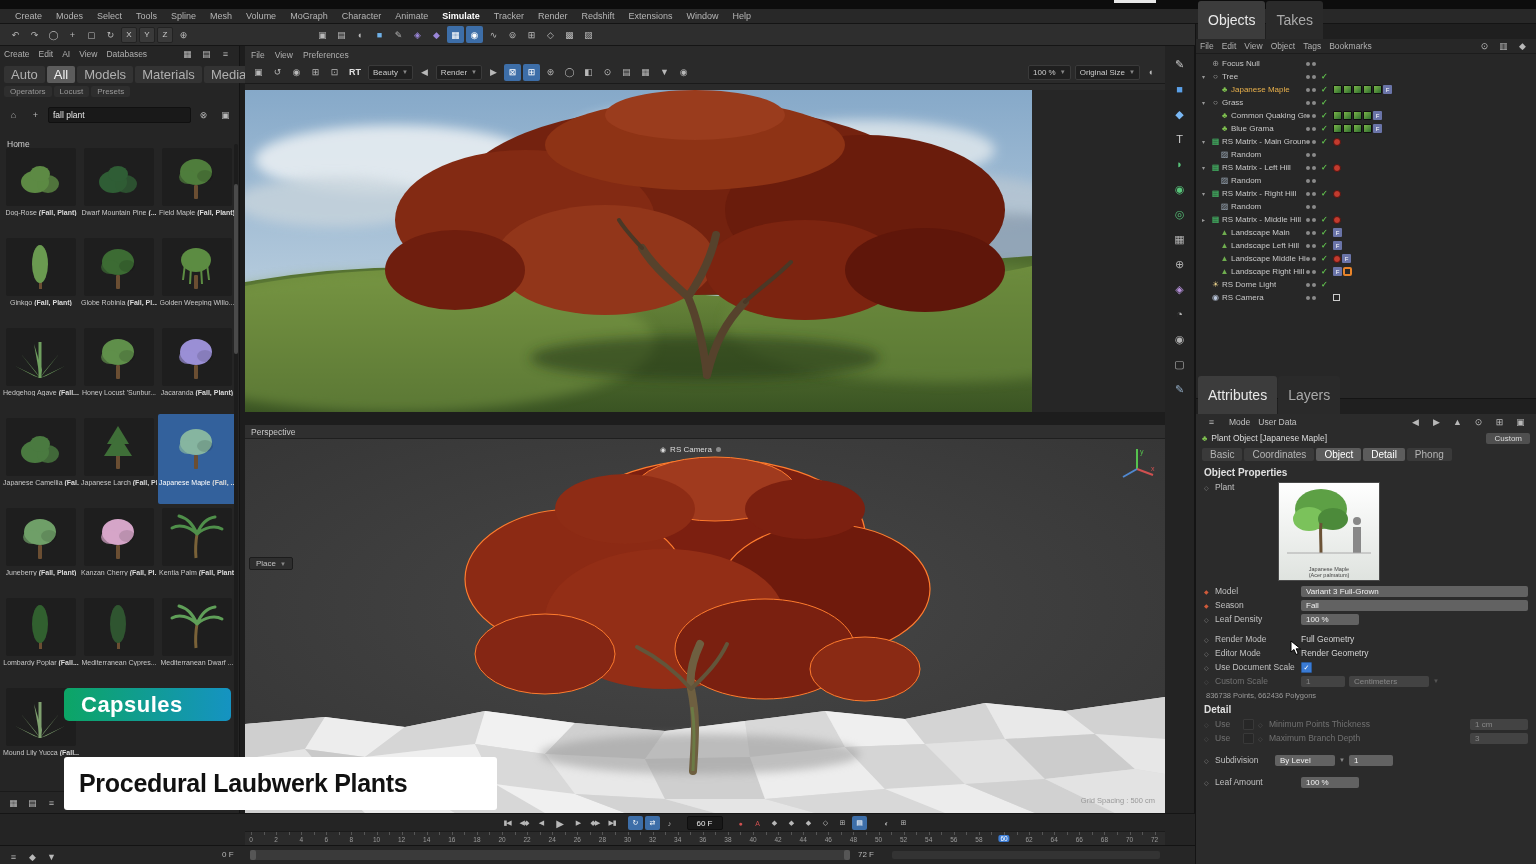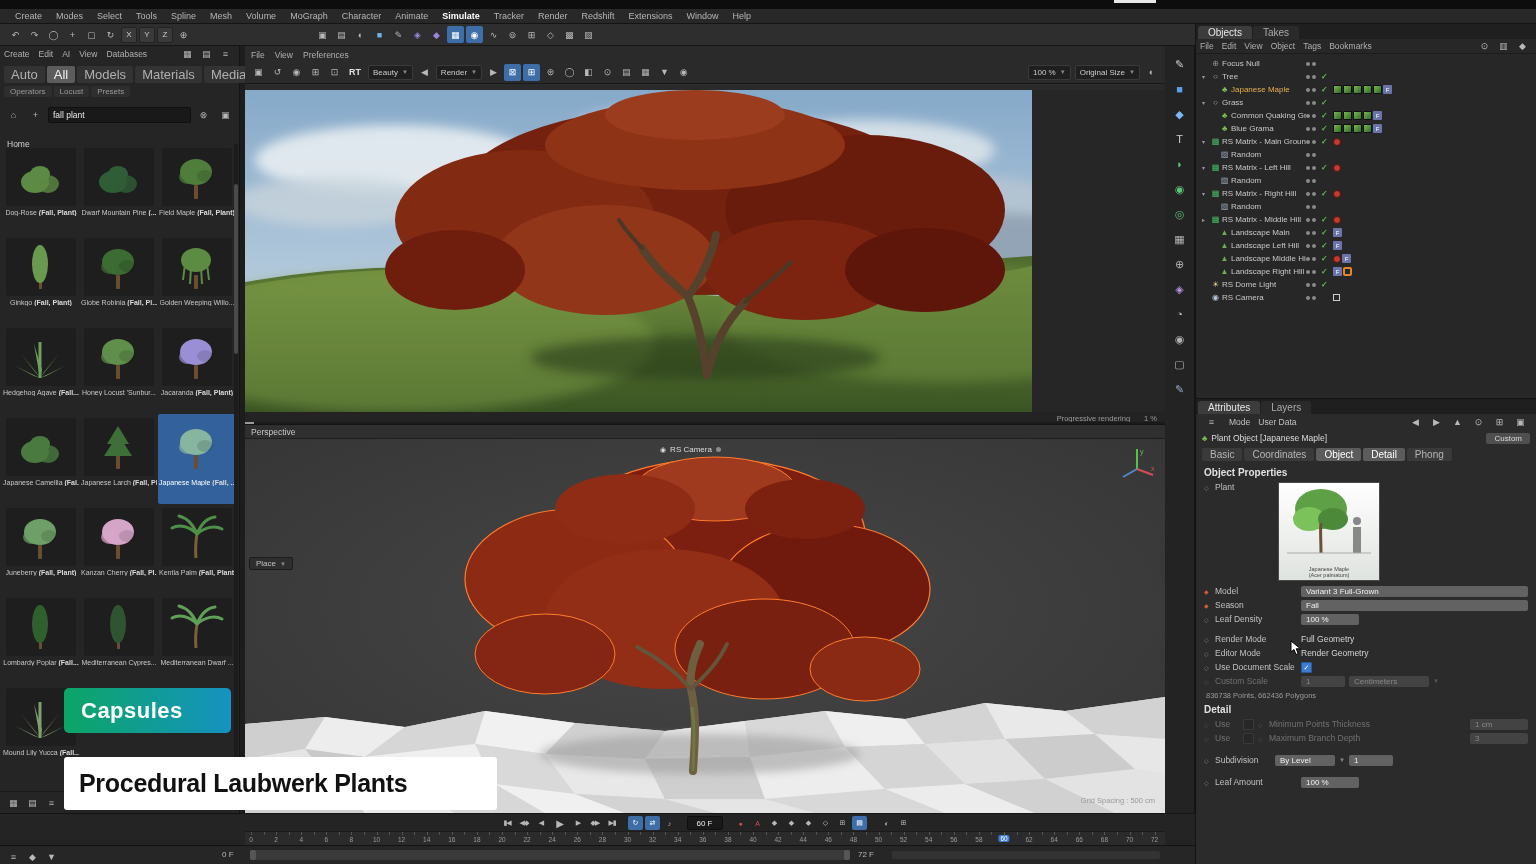--- a/index.html
+++ b/index.html
@@ -81,21 +81,21 @@
 #bb-track{position:absolute;left:250px;top:4px;width:600px;height:10px;background:#3a3a3a;border-radius:2px}
 #bb-track .h{position:absolute;top:0;width:6px;height:10px;background:#565656;border-radius:2px}
 #bb-end{position:absolute;left:858px;top:4px;font-size:8px;color:#b8b8b8}
 #bb-track2{position:absolute;left:892px;top:5px;width:268px;height:8px;background:#333;border-radius:2px}
 
 #right-strip{left:1165px;top:46px;width:30px;height:767px;background:#232323;border-right:1px solid #141414;display:flex;flex-direction:column;align-items:center;padding-top:8px;gap:5px;box-sizing:border-box}
 .rs-btn{width:22px;height:20px;display:flex;align-items:center;justify-content:center;border-radius:3px;font-size:11px;color:#b8b8b8}
 
 #objects-panel{left:1195px;top:24px;width:341px;height:374px;background:#272727;border-left:1px solid #141414;box-sizing:border-box}
 #op-tabs{display:flex;height:15px;background:#1f1f1f;align-items:flex-end;padding-left:2px;gap:1px}
-.op-tab{padding:1px 10px;font-size:10px;color:#aaa;background:#2a2a2a;border-radius:3px 3px 0 0}
+.op-tab{padding:11px 10px;font-size:14px;color:#aaa;background:#2a2a2a;border-radius:3px 3px 0 0}
 .op-tab.active{background:#3c3c3c;color:#e8e8e8}
 #op-menus{display:flex;align-items:center;height:14px;padding:0 4px;gap:8px;font-size:8.5px;color:#b0b0b0;border-bottom:1px solid #1c1c1c}
 #op-menu-icons{margin-left:auto;display:flex}
 #op-tree{padding-top:3px}
 .tr{display:flex;align-items:center;height:13px;padding-left:6px}
 .tr-left{flex:0 0 104px;display:flex;align-items:center;overflow:hidden}
 .tr-arrow{width:8px;font-size:6px;color:#999;flex:none}
 .tr-icon{width:11px;font-size:8px;text-align:center;flex:none}
 .tr-name{font-size:8px;color:#c8c8c8;white-space:nowrap;overflow:hidden;margin-left:1px}
 .tr-name.sel{color:#e8b04b}
@@ -129,21 +129,21 @@
 .ddw{flex:1;height:11px;background:#626262;border-radius:2px;color:#f0f0f0;font-size:8px;line-height:11px;padding:0 5px;max-width:240px;white-space:nowrap}
 .fld{height:11px;background:#626262;border-radius:2px;color:#f0f0f0;font-size:8px;line-height:11px;padding:0 5px;width:48px;flex:none}
 .fld.sm{width:34px}
 .txtval{font-size:8.5px;color:#d5d5d5}
 .cb{width:9px;height:9px;background:#242424;border:1px solid #4a4a4a;border-radius:1px;flex:none;font-size:7px;line-height:9px;text-align:center;color:#fff}
 .cb.on{background:#3a7bd5;border-color:#2a5a9a}
 .dis{opacity:.45}
 .stats{font-size:7.5px;color:#9a9a9a;padding:3px 10px 0}
 .gap6{height:6px}.gap8{height:8px}
 
-#capsules-badge{left:64px;top:688px;width:167px;height:45px;border-radius:5px;background:linear-gradient(90deg,#0ca565,#1593c2);display:flex;align-items:center;padding-left:17px;box-sizing:border-box;z-index:10}
+#capsules-badge{left:64px;top:688px;width:167px;height:33px;border-radius:5px;background:linear-gradient(90deg,#0ca565,#1593c2);display:flex;align-items:center;padding-left:17px;box-sizing:border-box;z-index:10}
 #capsules-badge span{font-size:22px;font-weight:bold;color:#fff;letter-spacing:.5px}
 #title-card{left:64px;top:757px;width:433px;height:53px;background:#fff;border-radius:3px;display:flex;align-items:center;padding-left:15px;box-sizing:border-box;z-index:10}
 #title-card span{font-size:25px;font-weight:bold;color:#111;letter-spacing:-.3px}
 #mouse-cursor{left:1290px;top:640px;z-index:20}
 </style>
 </head>
 <body>
 
 <div id="app">
 
@@ -544,27 +544,20 @@
         <ellipse cx="450" cy="55" rx="150" ry="45" fill="#8e3315"></ellipse>
         <ellipse cx="360" cy="170" rx="110" ry="55" fill="#92361a"></ellipse>
         <ellipse cx="560" cy="180" rx="100" ry="50" fill="#7c2410"></ellipse>
         <ellipse cx="210" cy="180" rx="70" ry="40" fill="#6f1e0e"></ellipse>
         <ellipse cx="680" cy="180" rx="80" ry="42" fill="#5f160a"></ellipse>
         <ellipse cx="450" cy="25" rx="90" ry="25" fill="#9a3c1d"></ellipse>
         <path d="M462,285 C458,252 452,228 443,207 M443,207 C425,190 408,176 397,158 M443,207 C456,188 466,168 471,145 M462,285 C470,252 481,232 500,212" stroke="#56422c" stroke-width="8" fill="none" stroke-linecap="round"></path>
         <path d="M500,212 C515,198 530,188 546,172 M397,158 C388,148 380,140 374,130" stroke="#4a3826" stroke-width="4" fill="none" stroke-linecap="round"></path>
       </svg>
     </div>
-  </div>
-  <div class="abs" id="rv-status">
-    <span>Progressive rendering</span>
-    <span>1 %</span>
-    <div id="rv-progress-track">
-        <div id="rv-progress-fill"></div>
-      </div>
   </div>
 
   <div class="abs" id="viewport-panel">
     <div id="vp-header">
       <span>Perspective</span>
     </div>
     <svg id="vp-scene" viewBox="0 0 920 374" preserveAspectRatio="none">
       <defs>
         <radialGradient id="vpbg" cx="0.5" cy="0.45" r="0.75">
             <stop offset="0" stop-color="#474747"></stop>

